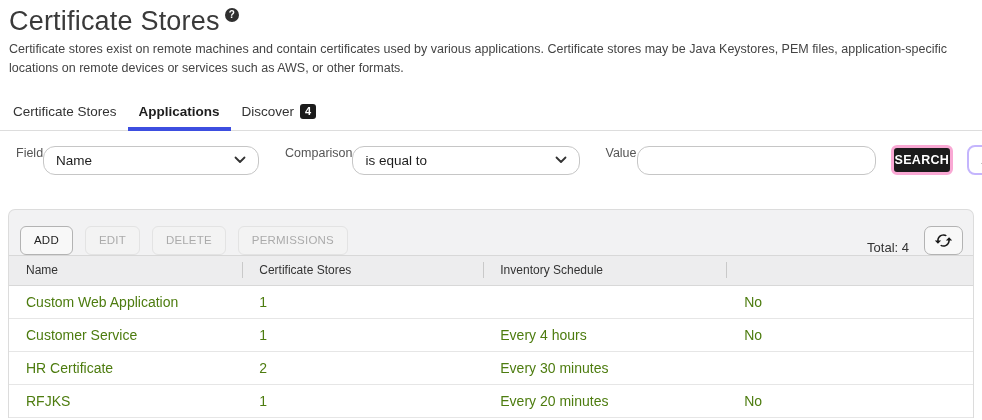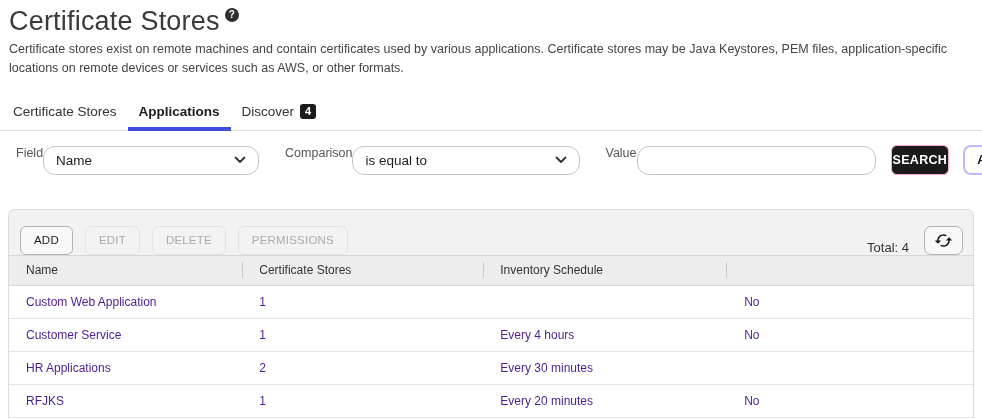--- a/index.html
+++ b/index.html
@@ -35,21 +35,21 @@
   .select { width: 216px; height: 29px; border: 1px solid #c6c6c6; border-radius: 12px;
     background: #fff; display: flex; align-items: center; justify-content: space-between;
     padding: 0 12px; font-size: 13.5px; color: #1d1d1d; cursor: pointer; }
   .select.cmp { width: 228px; }
   .fgroup.g2 { margin-left: 26px; }
   .fgroup.g3 { margin-left: 25px; }
   .chev { flex: 0 0 auto; margin-left: 8px; }
   input.value-input { width: 239px; height: 29px; border: 1px solid #c6c6c6; border-radius: 12px;
     padding: 0 12px; font-size: 13.5px; color: #1d1d1d; outline: none; background:#fff; }
   .btn-search { margin-left: 15px; height: 30px; padding: 0 1px; background: #1b1b1b;
-    color: #fff; border: 1px solid #f9a8d4; border-radius: 6px; font-size: 12.5px;
+    color: #fff; border: 3px solid #f9a8d4; border-radius: 6px; font-size: 12.5px;
     font-weight: bold; letter-spacing: 0.3px; cursor: pointer;
     font-family: "Liberation Sans", sans-serif; }
   .btn-advanced { margin-left: 14px; height: 30px; padding: 0 12px; background: #fff;
     color: #141414; border: 2px solid #c4b5fd; border-radius: 8px; font-size: 12.5px;
     font-weight: bold; letter-spacing: 0.3px; cursor: pointer;
     font-family: "Liberation Sans", sans-serif; }
 
   
   .grid { margin: 34px 8px 0; border: 1px solid #dcdcdc; border-bottom: none;
     border-radius: 7px 7px 0 0; background: #f2f2f3; }
@@ -67,21 +67,21 @@
   .thead { background: #ededee; border-top: 1px solid #d8d8d8; border-bottom: 1px solid #d8d8d8;
     height: 31px; align-items: center; }
   .th { position: relative; font-size: 12px; color: #333; padding-left: 17px; }
   .th + .th::before { content: ""; position: absolute; left: 0; top: 50%; margin-top: -8px;
     height: 16px; width: 1px; background: #c9c9c9; }
   .th:last-child::after { content: ""; position: absolute; right: 0; top: 50%; margin-top: -8px;
     height: 16px; width: 1px; background: #c9c9c9; }
   .tbody { background: #fff; }
   .trow { height: 33px; align-items: center; background: #fff; border-bottom: 1px solid #e6e6e6;
     cursor: pointer; }
-  .td { font-size: 12px; color: #4c1d95; padding-left: 17px; white-space: nowrap;
+  .td { font-size: 14px; color: #4d7c0f; padding-left: 17px; white-space: nowrap;
     overflow: hidden; text-overflow: ellipsis; }
 </style>
 </head>
 <body>
 
 <div class="page">
 
   <div class="hdr">
     <div class="title-row">
       <h1 class="title">Certificate Stores</h1>
@@ -157,21 +157,21 @@
         <div class="td"></div>
         <div class="td">No</div>
       </div>
       <div class="trow">
         <div class="td">Customer Service</div>
         <div class="td">1</div>
         <div class="td">Every 4 hours</div>
         <div class="td">No</div>
       </div>
       <div class="trow">
-        <div class="td">HR Applications</div>
+        <div class="td">HR Certificate</div>
         <div class="td">2</div>
         <div class="td">Every 30 minutes</div>
       </div>
       <div class="trow">
         <div class="td">RFJKS</div>
         <div class="td">1</div>
         <div class="td">Every 20 minutes</div>
         <div class="td">No</div>
       </div>
     </div>

